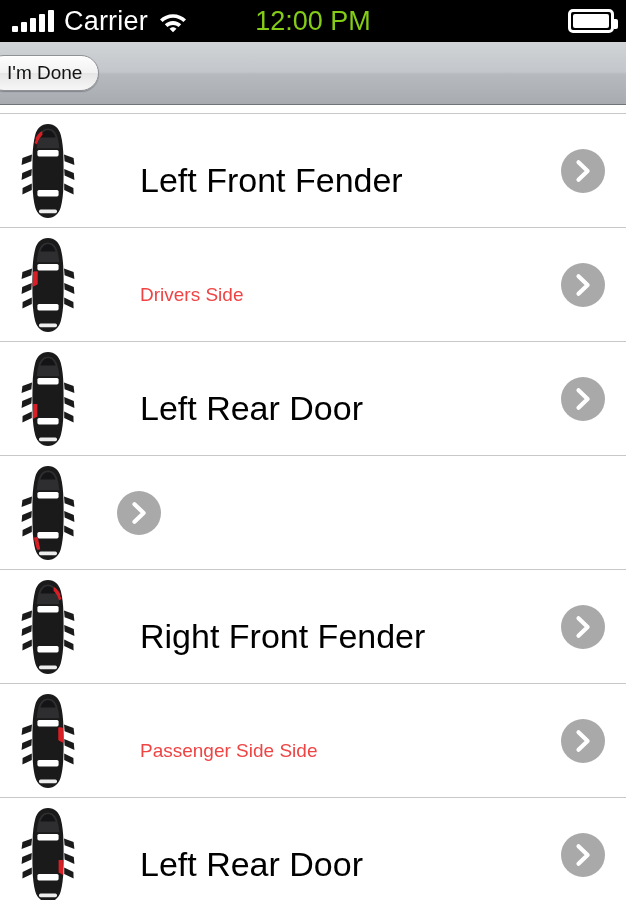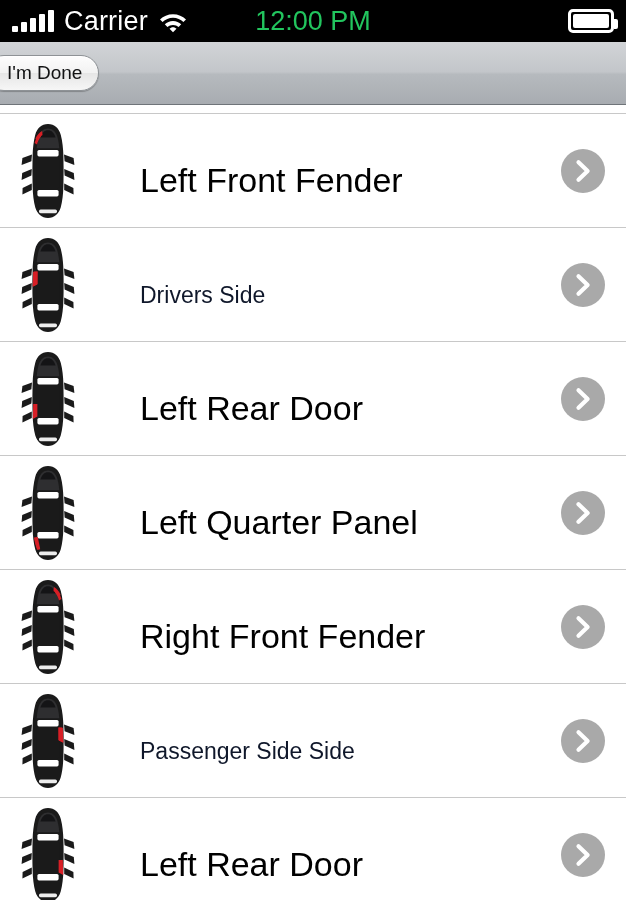--- a/index.html
+++ b/index.html
@@ -27,21 +27,21 @@
   .signal i:nth-child(2){ height:10px; }
   .signal i:nth-child(3){ height:14px; }
   .signal i:nth-child(4){ height:18px; }
   .signal i:nth-child(5){ height:22px; }
   .carrier{ color:#ffffff; font-size:27px; letter-spacing:.2px; }
   .wifi{ width:30px; height:24px; position:relative; }
   .wifi svg{ display:block; }
   .sb-time{
     position:absolute; left:0; right:0; top:0; bottom:0;
     display:flex; align-items:center; justify-content:center;
-    color:#22c55e; font-size:27px; pointer-events:none;border-radius:9px;
+    color:#84cc16; font-size:27px; pointer-events:none;border-radius:9px;
   }
   .sb-right{ margin-left:auto; display:flex; align-items:center; z-index:2; }
   .battery{
     position:relative; width:46px; height:24px;
     border:3px solid #ffffff; border-radius:5px;
   }
   .battery .fill{
     position:absolute; inset:2px; background:#ffffff; border-radius:2px;
   }
   .battery .nub{
@@ -96,21 +96,21 @@
   .row-text{
     flex:1 1 auto; min-width:0;
     padding-left:44px; padding-right:8px;
     display:flex; flex-direction:column; justify-content:flex-end;margin-top:20px;
   }
   .row-title{
     font-size:34px; color:#000000;
     line-height:1.06; white-space:nowrap;
   }
   .row-sub{
-    font-size:23px; color:#0f172a;
+    font-size:19px; color:#ef4444;
     line-height:1.15; margin-top:1px; white-space:nowrap;
   }
   .row-acc{
     width:86px; flex:0 0 86px;
     display:flex; align-items:center; justify-content:center;
   }
   .chev{
     width:44px; height:44px; border-radius:50%;
     background:#a9a9a9;
     display:flex; align-items:center; justify-content:center;
@@ -350,23 +350,20 @@
   <path d="M46.0 33.5 L55.6 37.0 L56.4 44.0 L46.6 40.2z" fill="#1a1a1a"></path>
   <path d="M46.2 48.0 L55.8 52.0 L56.4 59.0 L46.6 54.6z" fill="#1a1a1a"></path>
   <path d="M46.2 62.6 L55.4 67.0 L55.6 73.6 L46.2 69.0z" fill="#1a1a1a"></path>
 
   <g fill="#d81f26">
                 <path d="M16.0 74.5l3.8-0.6 2.4 12.4 -3.2 0.4z"></path>
                 <path d="M16.2 75.0c0.6 4.6 1.8 8.6 3.4 11.6l2.6-0.6c-1.6-3.2-2.8-7.2-3.4-11.6z"></path>
               </g>
 </svg>
           </div>
-          <div class="row-text">
-            <div class="row-title">Left Quarter Panel</div>
-          </div>
           <div class="row-acc">
             <div class="chev" style="background: rgb(169, 169, 169);">
               <svg width="22" height="24" viewBox="0 0 22 24" aria-hidden="true">
     <path d="M6.5 3.2 L15.6 12 L6.5 20.8" fill="none" stroke="#ffffff" stroke-width="4.2" stroke-linecap="round" stroke-linejoin="round"></path>
   </svg>
             </div>
           </div>
         </div>
         <div class="row">
           <div class="row-icon">

